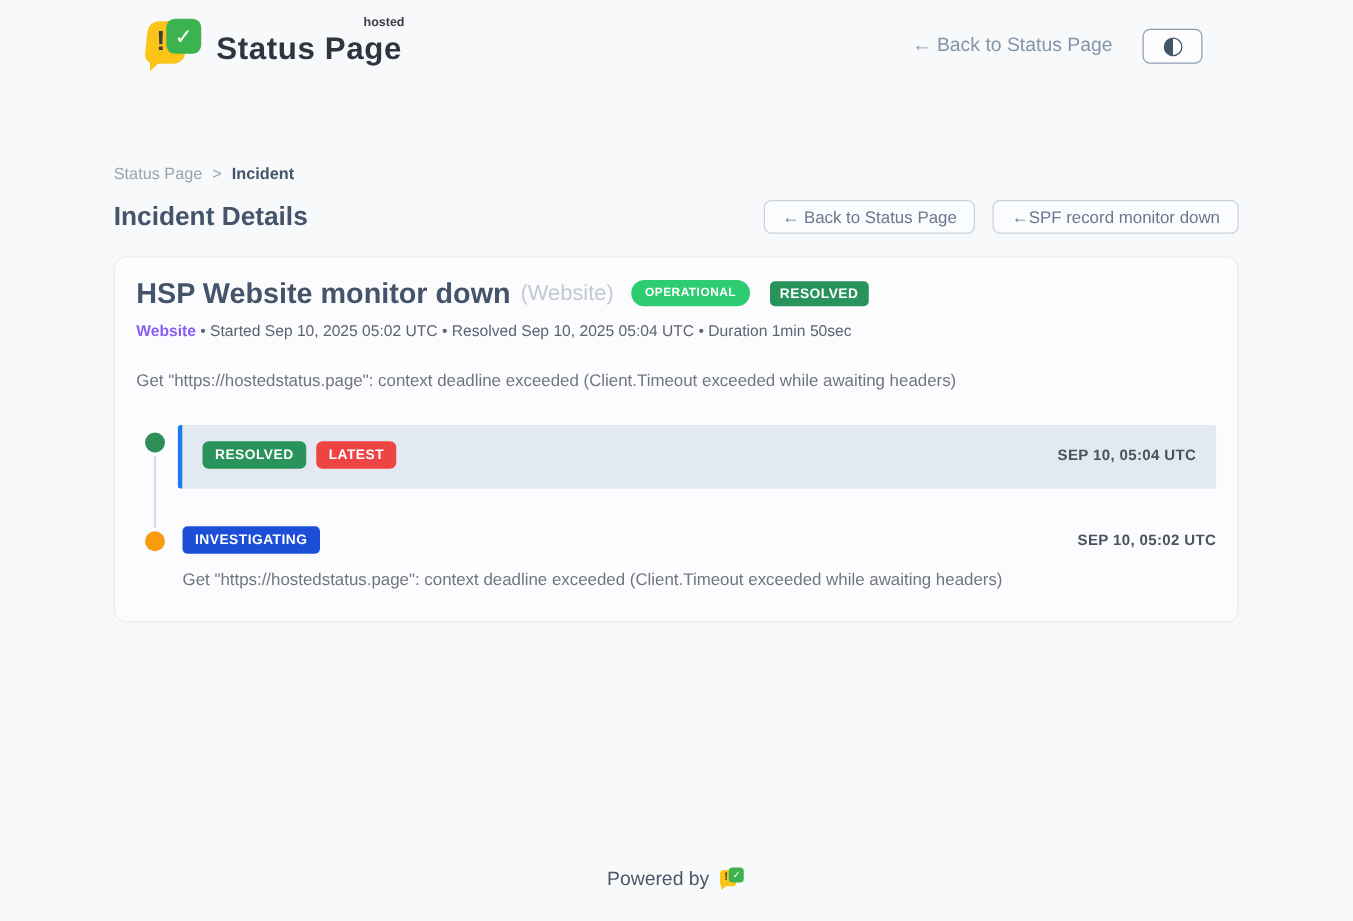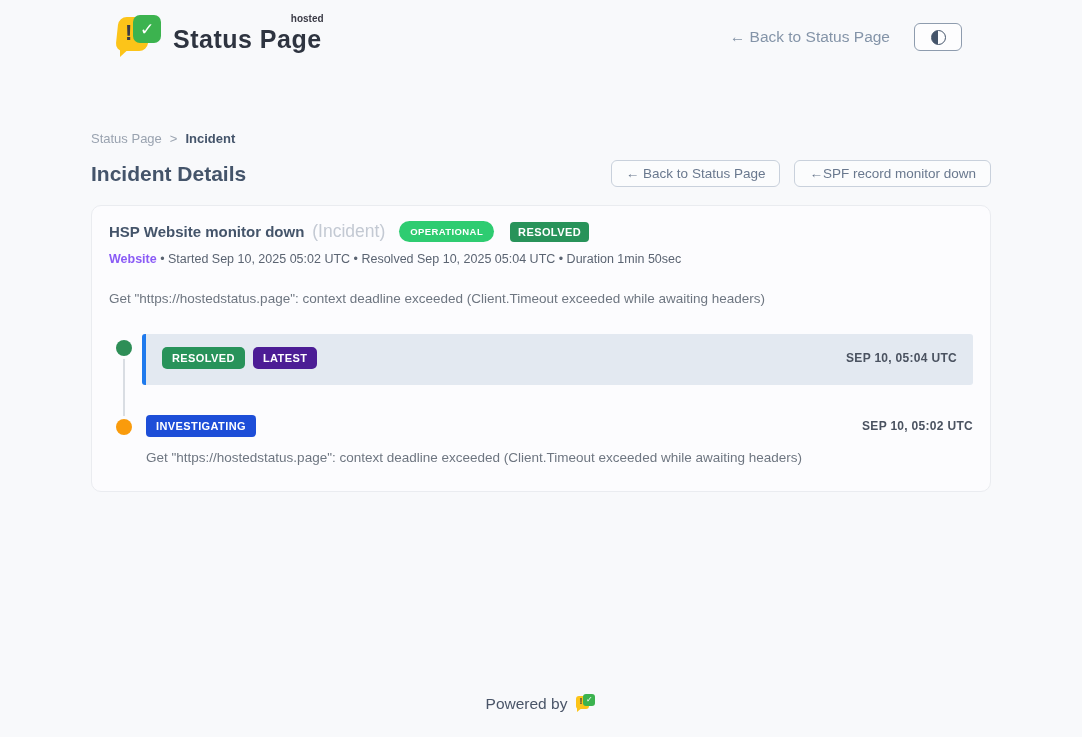--- a/index.html
+++ b/index.html
@@ -28,21 +28,21 @@
   .breadcrumb { font-size:13px; color:#9aa3b0; display:flex; gap:8px; align-items:center; }
   .crumb-current { color:#44546a; font-weight:700;text-align:center; }
   .title-row { display:flex; align-items:center; justify-content:space-between; margin-top:14px; }
   .h1 { font-size:21px; font-weight:600; color:#44546a; }
   .nav-btns { display:flex; gap:14px; }
   .nav-btn { background:#fbfcfd; border:1px solid #c9d1dc; border-radius:6px; padding:5px 14px; font-size:13.5px; color:#69788e; cursor:pointer; font-family:inherit; white-space:nowrap; }
 
   
   .card { margin-top:18px; background:#fcfcfe; border:1px solid #eaecf0; border-radius:10px; padding:15px 17px 26px 17px; }
   .card-title-row { display:flex; align-items:center; gap:8px; flex-wrap:wrap; }
-  .card-title { font-size:15px; font-weight:600; color:#44546a; }
+  .card-title { font-size:23px; font-weight:600; color:#44546a; }
   .card-component { font-size:17.5px; font-weight:500; color:#c3c9d3; }
   .badge { color:#fff; font-weight:700; letter-spacing:0.4px; display:inline-block; }
   .badge-operational { background:#2ecc71; font-size:9.5px; padding:5px 11px; border-radius:999px; margin-left:6px; }
   .badge-resolved-hdr { background:#28935a; font-size:11px; padding:4px 8px; border-radius:4px; margin-left:8px; }
   .meta { margin-top:10px; font-size:12.5px; color:#5b6472; }
   .meta b { color:#8b5cf6; }
   .description { margin-top:25px; font-size:13.5px; color:#6e7681; }
 
   
   .timeline { position:relative; margin-top:28px; }
@@ -52,21 +52,21 @@
   .t-dot { width:16px; height:16px; border-radius:50%; margin:6px 0 0 7px; flex:0 0 auto; box-shadow:0 0 0 3px #fcfcfe; position:relative; z-index:1; }
   .dot-green { background:#2e8e57; }
   .dot-orange { background:#f99b0c; }
   .t-body { flex:1; margin-left:10px; }
   .t-body.highlight { background:#e3e9f1; border-left:4px solid #1f7aed; border-radius:3px; padding:13px 16px 16px 16px; }
   .t-body.plain { padding:2px 0 0 4px; }
   .t-head { display:flex; align-items:center; }
   .t-badges { display:flex; gap:8px; flex:1; }
   .t-badge { color:#fff; font-weight:700; font-size:11px; letter-spacing:0.4px; padding:5px 10px; border-radius:5px; }
   .tb-green { background:#28935a; }
-  .tb-blue { background:#4c1d95; }
+  .tb-blue { background:#ef4444; }
   .tb-orange { background:#1d4ed8; border-radius:4px; }
   .t-time { font-size:12px; font-weight:700; color:#4a5260; letter-spacing:0.3px; white-space:nowrap; }
   .t-msg { margin-top:13px; font-size:13.5px; color:#6e7681; }
 
   
   .footer { margin-top:auto; text-align:center; padding-bottom:24px; }
   .powered { display:inline-flex; align-items:flex-end; gap:9px; font-size:15.5px; color:#4a5568; cursor:pointer; }
   .mini-logo { position:relative; width:20px; height:19px; display:inline-block; }
   .mini-yellow { position:absolute; left:0; top:2px; width:13px; height:13px; background:#fcc419; border-radius:3px; }
   .mini-tail { position:absolute; left:1px; top:13px; width:0; height:0; border-left:6px solid #fcc419; border-bottom:5px solid transparent; }
@@ -116,21 +116,21 @@
       <div class="h1">Incident Details</div>
       <div class="nav-btns">
         <button class="nav-btn">← Back to Status Page</button>
         <button class="nav-btn">←SPF record monitor down</button>
       </div>
     </div>
 
     <div class="card">
       <div class="card-title-row">
         <span class="card-title">HSP Website monitor down</span>
-        <span class="card-component">(Incident)</span>
+        <span class="card-component">(Website)</span>
         <span class="badge badge-operational">OPERATIONAL</span>
         <span class="badge badge-resolved-hdr">RESOLVED</span>
       </div>
       <div class="meta">
         <b>Website</b>
         <span>• Started Sep 10, 2025 05:02 UTC • Resolved Sep 10, 2025 05:04 UTC • Duration 1min 50sec</span>
       </div>
       <div class="description">Get "https://hostedstatus.page": context deadline exceeded (Client.Timeout exceeded while awaiting headers)</div>
 
       <div class="timeline">

